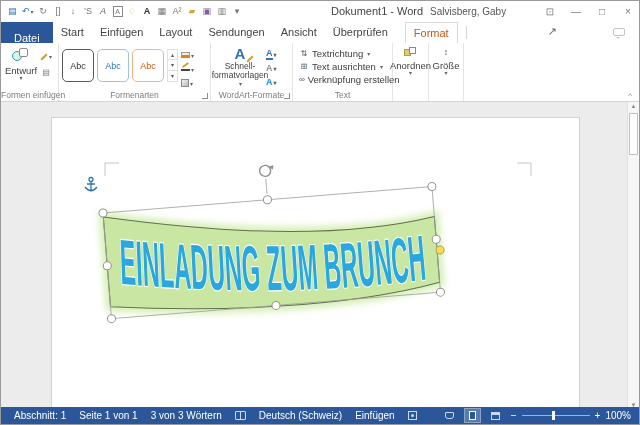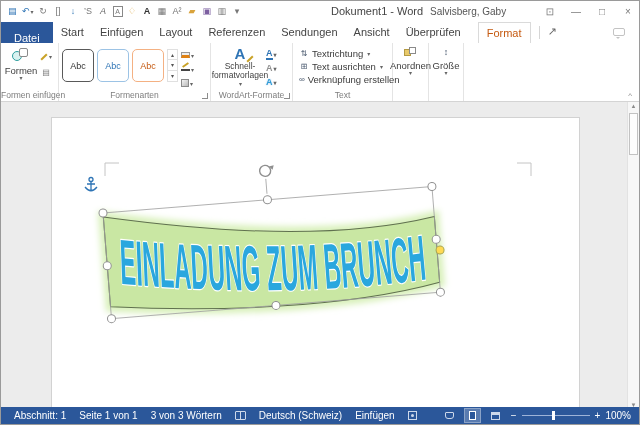--- a/index.html
+++ b/index.html
@@ -140,40 +140,39 @@
       <span>□</span>
       <span>×</span>
     </div>
   </div>
 
   <div class="tabrow">
     <span class="tab file">Datei</span>
     <span class="tab">Start</span>
     <span class="tab">Einfügen</span>
     <span class="tab">Layout</span>
-    <span class="tab">Referenzen</span>
     <span class="tab">Sendungen</span>
     <span class="tab">Ansicht</span>
     <span class="tab">Überprüfen</span>
     <span class="tab ctx">Format</span>
     <span class="tab-sep"></span>
 
     <span class="share-ic">↗</span>
     <span class="comment-ic"></span>
   </div>
 
   <div class="ribbon">
 
     <div class="rgroup g-shapes">
       <div class="formen-btn">
         <span class="formen-ic">
             <span class="c1"></span>
             <span class="s1"></span>
           </span>
-        <span>Formen</span>
+        <span>Entwurf</span>
         <span class="caret-b"></span>
       </div>
       <div class="mini-col">
         <span class="mini-btn caret">
             <span class="pencil"></span>
           </span>
         <span class="mini-btn">
             <span class="tbox-ic">▤</span>
           </span>
       </div>

